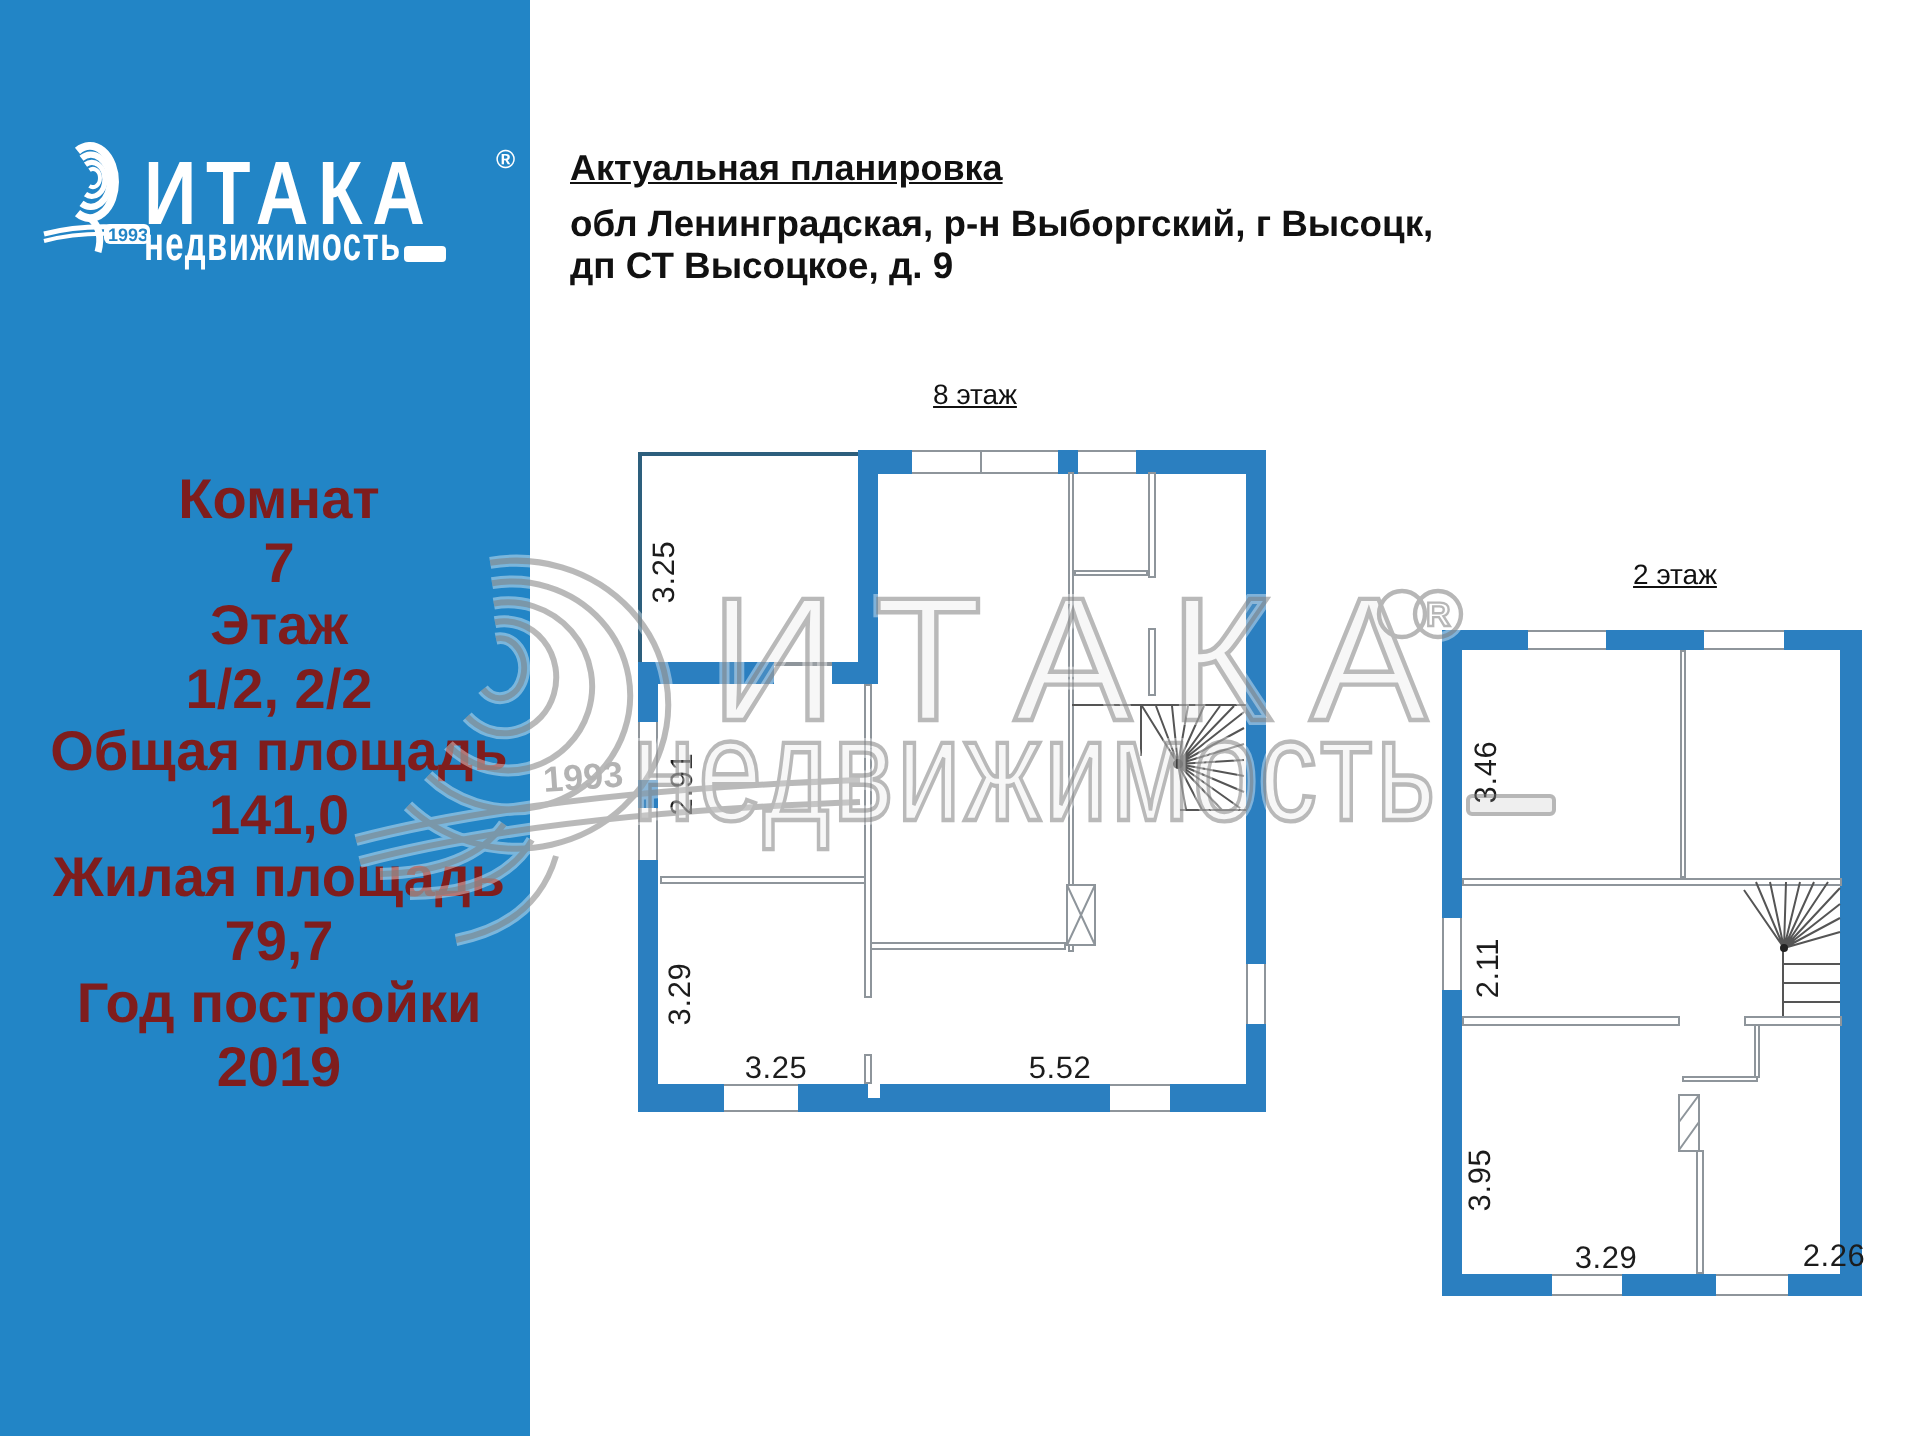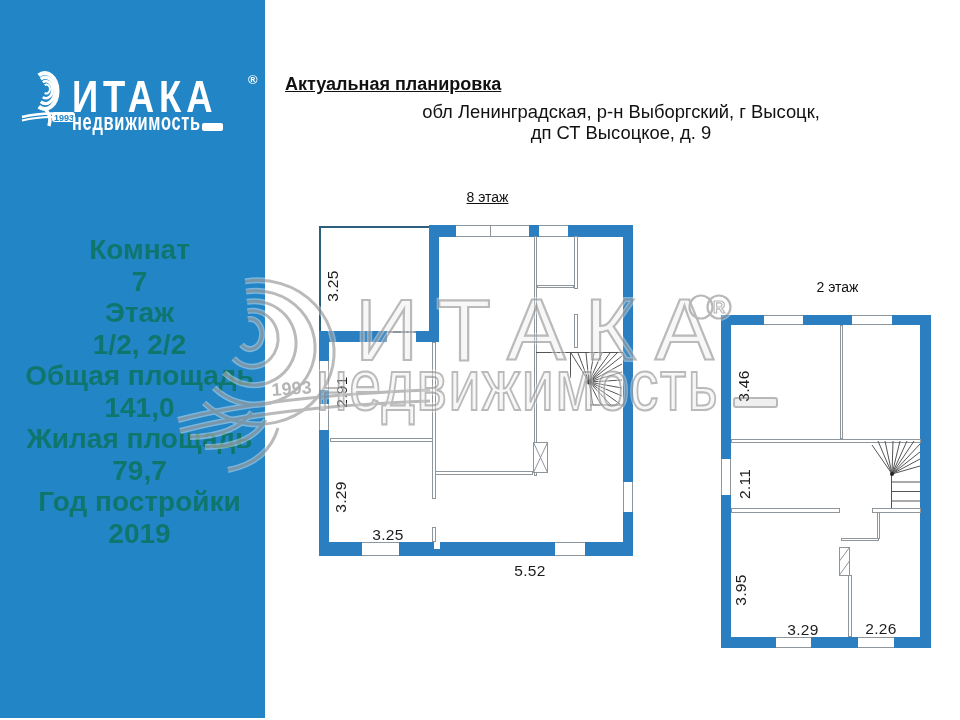--- a/index.html
+++ b/index.html
@@ -31,36 +31,36 @@
   <rect x="52" y="57" width="23" height="10" rx="3" fill="#fff"></rect>
   <text x="54" y="65.5" font-size="9" font-weight="bold" fill="#2285C6">1993</text>
   <g font-weight="bold" fill="#fff">
     <text transform="translate(72,57) scale(0.81,1)" font-size="45" letter-spacing="6">ИТАКА</text>
     <text x="248" y="29" font-size="13">®</text>
     <text transform="translate(72,75) scale(0.685,1)" font-size="24" letter-spacing="1">недвижимость</text>
   </g>
   <rect x="202" y="68" width="21" height="8" rx="2" fill="#fff"></rect>
 </svg>
 
-<div class="abs" style="left:0;top:234px;width:279px;text-align:center;color:#0f766e;
+<div class="abs" style="left:0;top:234px;width:279px;text-align:center;color:#7f1d1d;
      font-size:28px;font-weight:bold;line-height:31.5px;">
 Комнат<br>7<br>Этаж<br>1/2, 2/2<br>Общая площадь<br>141,0<br>Жилая площадь<br>79,7<br>Год постройки<br>2019
 </div>
 
 <div class="abs" style="left:285px;top:74px;width:665px;text-align:left;color:#111;
      font-size:18px;font-weight:bold;line-height:21px;">
 <span style="text-decoration:underline;">Актуальная планировка</span>
 </div>
-<div class="abs" style="left:285px;top:101px;width:672px;text-align:center;color:#111;
-     font-size:18.4px;font-weight:normal;line-height:21.2px;">
+<div class="abs" style="left:285px;top:101px;width:672px;text-align:left;color:#111;
+     font-size:18.4px;font-weight:bold;line-height:21.2px;">
 обл Ленинградская, р-н Выборгский, г Высоцк,<br>дп СТ Высоцкое, д. 9
 </div>
 
 <div class="abs" style="left:450px;top:189px;width:75px;text-align:center;font-size:14px;color:#111;"><span style="text-decoration:underline;">8 этаж</span></div>
-<div class="abs" style="left:800px;top:279px;width:75px;text-align:center;font-size:14px;color:#111;"><span style="">2 этаж</span></div>
+<div class="abs" style="left:800px;top:279px;width:75px;text-align:center;font-size:14px;color:#111;"><span style="text-decoration:underline;">2 этаж</span></div>
 
 <div class="abs" style="left:319px;top:225.5px;width:110px;height:2.2px;background:#2D5F7D;"></div>
 <div class="abs" style="left:319px;top:225.5px;width:2.2px;height:116px;background:#2D5F7D;"></div>
 
 <div class="blue" style="left:429px;top:225px;width:10px;height:117px;"></div>
 
 <div class="blue" style="left:319px;top:331px;width:68px;height:11px;"></div>
 <div class="abs" style="left:387px;top:331px;width:29px;height:2px;background:#8E959B;"></div>
 <div class="blue" style="left:416px;top:331px;width:13px;height:11px;"></div>
 
@@ -109,21 +109,21 @@
     <path d="M54 32 L36 3 M54 32 L43 3 M54 32 L51 3 M54 32 L59 3 M54 32 L67 3 M54 32 L75 3 M54 32 L82 3 M54 32 L87 6 M54 32 L87 14 M54 32 L87 22 M54 32 L87 30 M54 32 L87 38 M54 32 L87 46 M54 32 L85 54 M54 32 L76 55 M54 32 L66 55 M54 32 L58 55"></path>
     <path d="M55 55 L88 55"></path>
   </g>
   <circle cx="54" cy="32" r="2.5" fill="#222"></circle>
 </svg>
 
 <div class="lab vlab" style="left:311px;top:278px;">3.25</div>
 <div class="lab vlab" style="left:320px;top:384px;">2.91</div>
 <div class="lab vlab" style="left:319px;top:489px;">3.29</div>
 <div class="lab" style="left:366px;top:526.5px;">3.25</div>
-<div class="lab" style="left:508px;top:526.5px;margin-top:36px;">5.52</div>
+<div class="lab" style="left:508px;top:526.5px;">5.52</div>
 
 <div class="blue" style="left:721px;top:315px;width:43px;height:10px;"></div>
 <div class="winh" style="left:764px;top:315px;width:39px;height:10px;"></div>
 <div class="blue" style="left:803px;top:315px;width:49px;height:10px;"></div>
 <div class="winh" style="left:852px;top:315px;width:40px;height:10px;"></div>
 <div class="blue" style="left:892px;top:315px;width:39px;height:10px;"></div>
 
 <div class="blue" style="left:721px;top:325px;width:10px;height:134px;"></div>
 <div class="winv" style="left:721px;top:459px;width:10px;height:36px;"></div>
 <div class="blue" style="left:721px;top:495px;width:10px;height:142px;"></div>
@@ -154,21 +154,21 @@
     <path d="M22 34 L2 5 M22 34 L8 1 M22 34 L15 1 M22 34 L23 1 M22 34 L30 1 M22 34 L37 1 M22 34 L44 1 M22 34 L50 4 M22 34 L50 12 M22 34 L50 19 M22 34 L50 26"></path>
     <path d="M21.5 34 L21.5 68 M21.5 42 L50 42 M21.5 51.5 L50 51.5 M21.5 61 L50 61"></path>
   </g>
   <circle cx="22" cy="34" r="2" fill="#222"></circle>
 </svg>
 
 <div class="lab vlab" style="left:722px;top:378px;">3.46</div>
 <div class="lab vlab" style="left:723px;top:476px;">2.11</div>
 <div class="lab vlab" style="left:719px;top:582px;">3.95</div>
 <div class="lab" style="left:781px;top:621.5px;">3.29</div>
-<div class="lab" style="left:859px;top:621px;">2.26</div>
+<div class="lab" style="left:895px;top:621px;">2.26</div>
 
 <svg class="abs" style="left:0;top:0;" width="960" height="720" viewBox="0 0 960 720">
   <defs>
     <g id="wmswirl" fill="none">
       <path d="M 248 319.3 A 12 15 0 1 1 241.5 344.6"></path>
       <path d="M 247.5 311.1 A 26 28 0 1 1 233.6 358.3"></path>
       <path d="M 246.9 301.8 A 42 42 0 1 1 224.2 372.7"></path>
       <path d="M 246 291.6 A 59 57 0 1 1 214.1 387.8"></path>
       <path d="M 245.1 281.4 A 76 72 0 1 1 204.0 402.9"></path>
       <path d="M 266 420 Q 250 447 205 447"></path>

